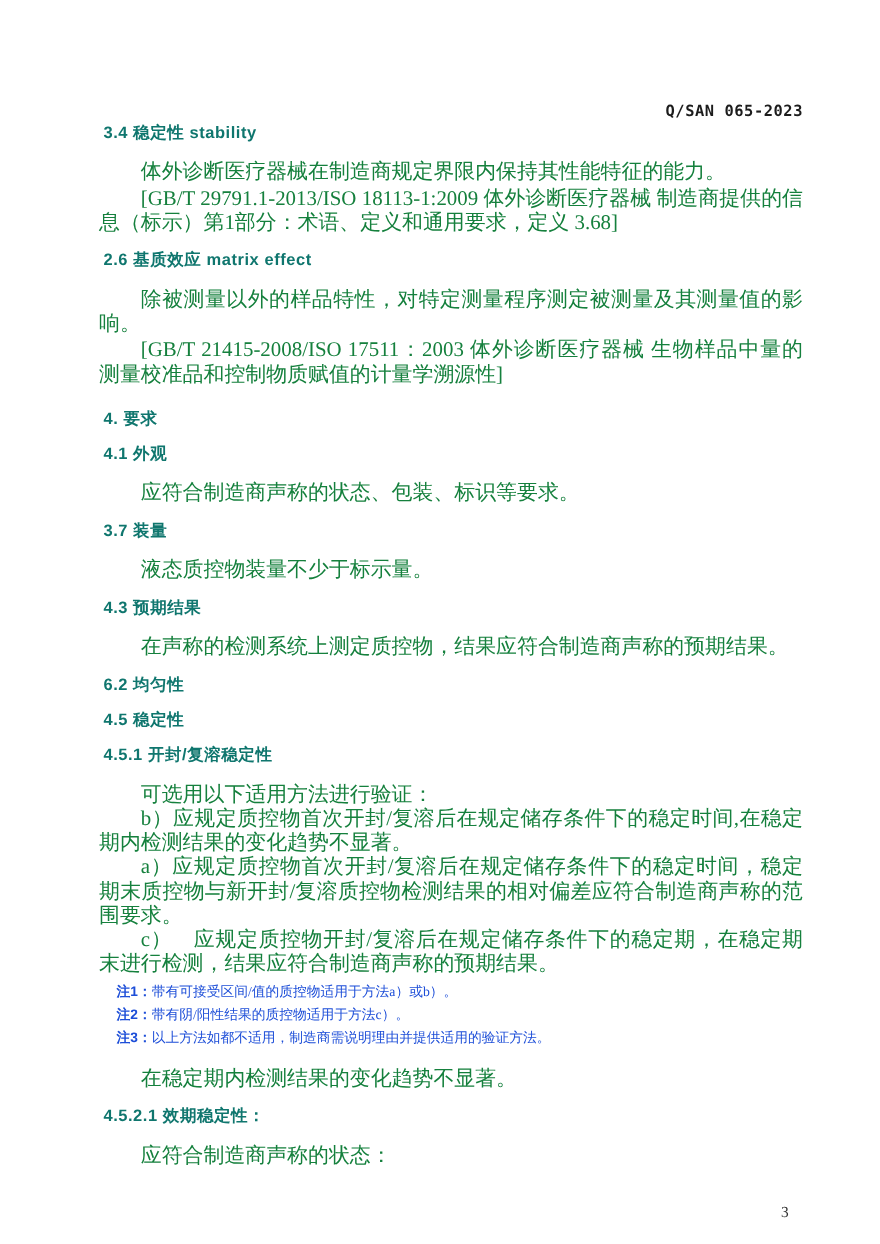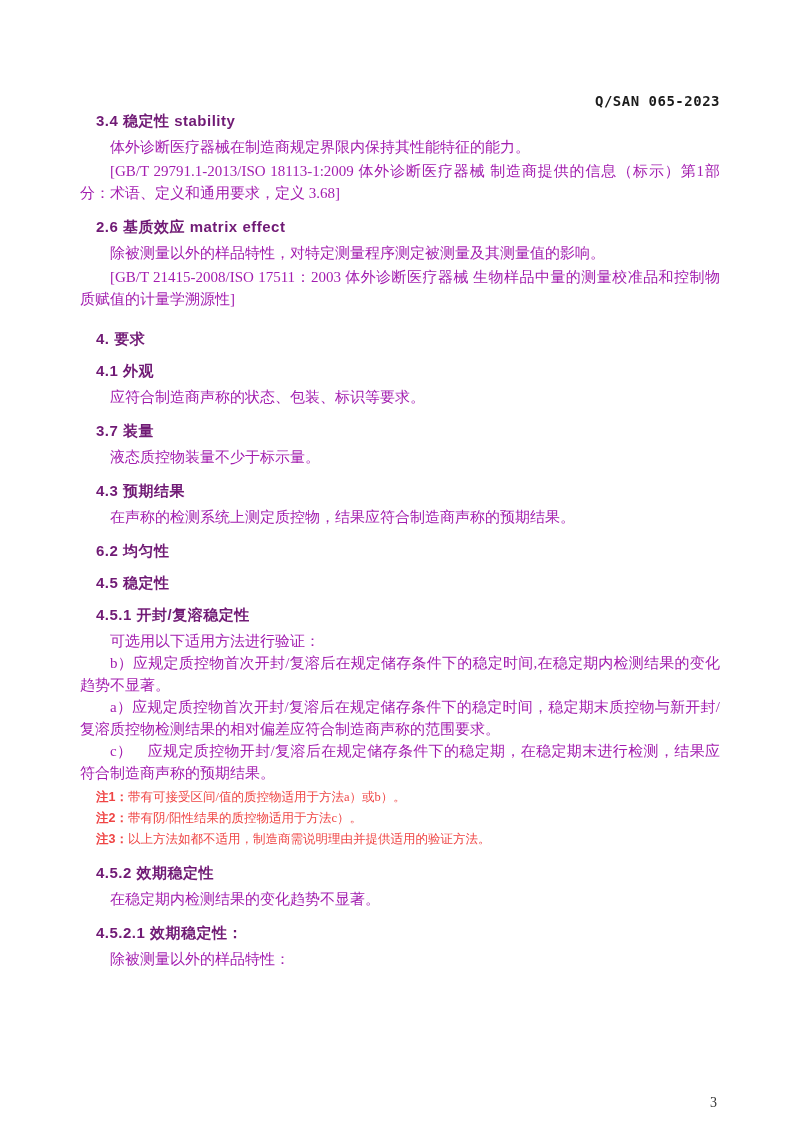--- a/index.html
+++ b/index.html
@@ -16,61 +16,61 @@
     color: #212121;
     overflow: hidden;
   }
   .page {
     position: absolute;
     inset: 0;
     background: #ffffff;
   }
   .content {
     position: absolute;
-    left: 80px;
+    left: 90px;
     top: 92px;
     width: 640px;
   }
   .doc-number {
     font-family: "DejaVu Sans Mono", "Liberation Mono", monospace;
     font-weight: bold;
     font-size: 14px;
     line-height: 18px;
     text-align: right;
     letter-spacing: 0.5px;
     color: #1c1c1c;
   }
   .hd {
     font-family: "Liberation Sans", sans-serif;
     font-weight: bold;
     font-size: 15px;
     line-height: 18px;
-    color: #701a75;
-    margin: 14px 0 0 16px;
+    color: #0f766e;
+    margin: 14px 0 0 4px;
     letter-spacing: 0.5px;
   }
   .hd-first { margin-top: 2px; }
   .hd-major { margin-top: 20px; }
   .body-p {
-    font-size: 15px;
+    font-size: 19px;
     line-height: 22px;
-    margin: 6px 0 0 0;
+    margin: 16px 0 0 0;
     text-indent: 2em;
     text-align: justify;
-    color: #a21caf;
+    color: #15803d;
   }
   .ref-p { margin-top: 2px; }
   .item-p { margin-top: 0; }
   .notes { margin-top: 3px; }
   .note {
     font-size: 12.5px;
     line-height: 21px;
     margin: 0;
     text-indent: 16px;
-    color: #ef4444;
+    color: #1d4ed8;
   }
   .note-label {
     font-family: "Liberation Sans", sans-serif;
     font-weight: bold;
   }
   .page-number {
     position: absolute;
     left: 710px;
     top: 1095px;
     font-size: 14px;
@@ -113,22 +113,21 @@
     <p class="body-p item-p">b）应规定质控物首次开封/复溶后在规定储存条件下的稳定时间,在稳定期内检测结果的变化趋势不显著。</p>
     <p class="body-p item-p">a）应规定质控物首次开封/复溶后在规定储存条件下的稳定时间，稳定期末质控物与新开封/复溶质控物检测结果的相对偏差应符合制造商声称的范围要求。</p>
     <p class="body-p item-p">c）　应规定质控物开封/复溶后在规定储存条件下的稳定期，在稳定期末进行检测，结果应符合制造商声称的预期结果。</p>
 
     <div class="notes">
       <p class="note"><span class="note-label">注1：</span><span>带有可接受区间/值的质控物适用于方法a）或b）。</span></p>
       <p class="note"><span class="note-label">注2：</span><span>带有阴/阳性结果的质控物适用于方法c）。</span></p>
       <p class="note"><span class="note-label">注3：</span><span>以上方法如都不适用，制造商需说明理由并提供适用的验证方法。</span></p>
     </div>
 
-    <h2 class="hd">4.5.2 效期稳定性</h2>
     <p class="body-p">在稳定期内检测结果的变化趋势不显著。</p>
 
     <h2 class="hd">4.5.2.1 效期稳定性：</h2>
-    <p class="body-p">除被测量以外的样品特性：</p>
+    <p class="body-p">应符合制造商声称的状态：</p>
 
   </div>
 
   <div class="page-number">3</div>
 </div>
 
 </body></html>

